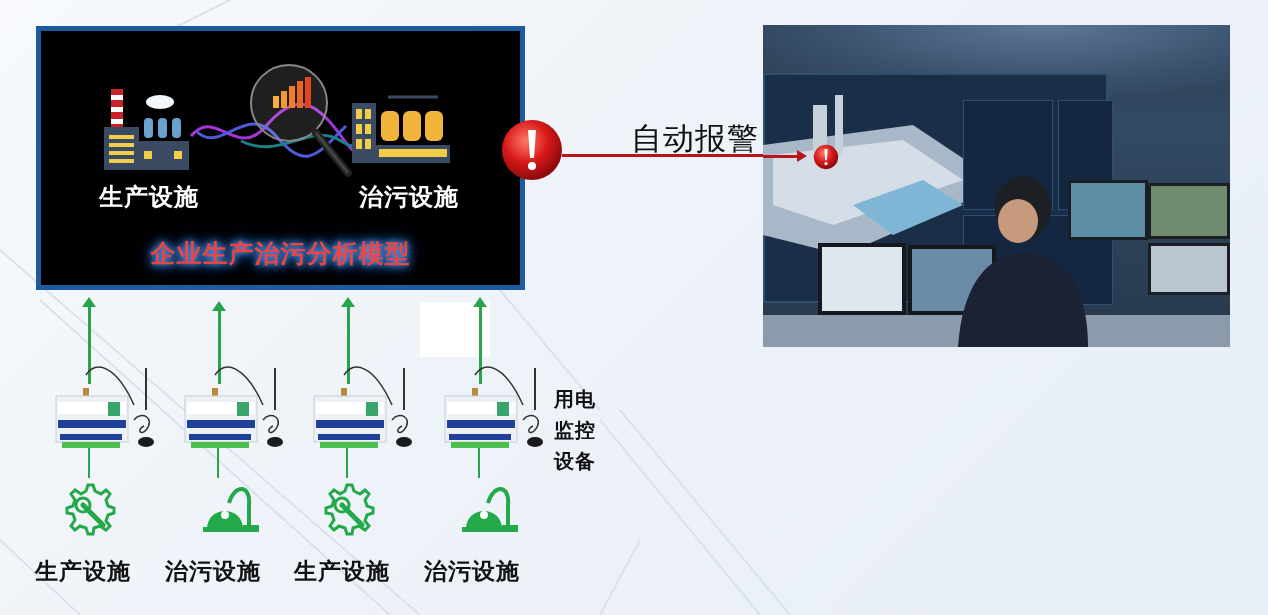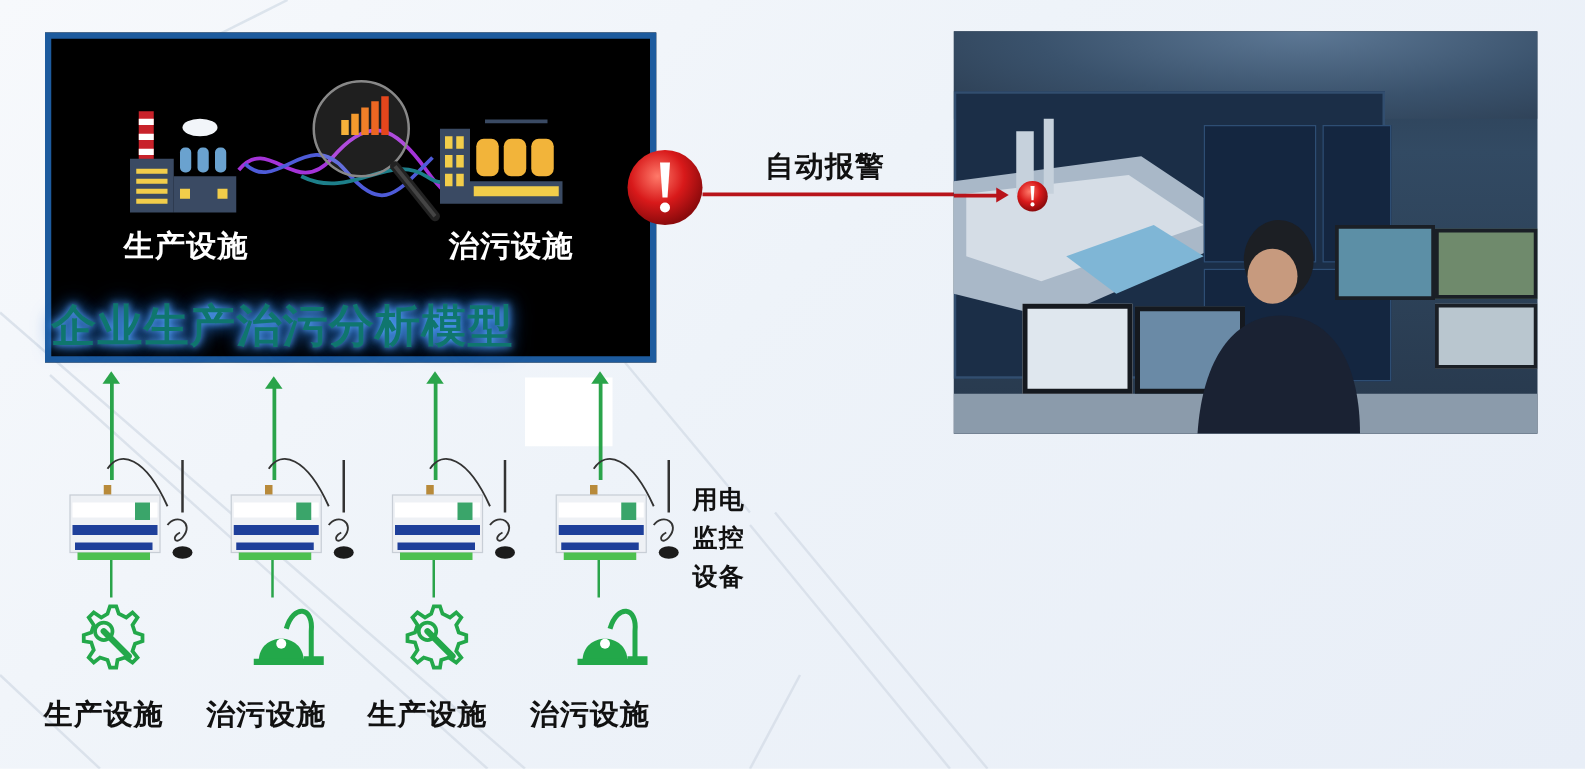--- a/index.html
+++ b/index.html
@@ -15,32 +15,32 @@
   .model-box {
     position: absolute; left: 36px; top: 26px; width: 489px; height: 264px;
     background: #000; border: 5px solid #1d5b9e;
   }
   .model-box .lbl {
     position: absolute; color: #fff; font-weight: bold; font-size: 24px; letter-spacing: 1px;
   }
   .model-box .lbl.prod { left: 58px; top: 150px; }
   .model-box .lbl.treat { left: 318px; top: 150px; }
   .model-title {
-    position: absolute; left: 0; right: 0; top: 206px; 
-    color: #0f766e; font-weight: bold; font-size: 36px; letter-spacing: 1px;
+    position: absolute; left: 0; right: 0; top: 206px; text-align: center;
+    color: #ef4444; font-weight: bold; font-size: 25px; letter-spacing: 1px;
     text-shadow: 0 0 6px #5aa7ff, 0 0 12px #2f7fe0, 0 0 18px #1a5fb8;
   }
   .model-svg { position: absolute; left: 0; top: 0; }
 
   
   .alarm-icon { position: absolute; left: 500px; top: 118px; width: 64px; height: 64px; }
   .alarm-line { position: absolute; left: 562px; top: 154px; width: 242px; height: 3px; background: #b8141b; }
   .alarm-head { position: absolute; left: 800px; top: 149px; width: 0; height: 0;
     border-left: 10px solid #b8141b; border-top: 6px solid transparent; border-bottom: 6px solid transparent; }
-  .alarm-label { position: absolute; left: 612px; top: 118px; font-size: 23px; color: #111; letter-spacing: 1px; font-weight: bold; }
+  .alarm-label { position: absolute; left: 631px; top: 118px; font-size: 31px; color: #111; letter-spacing: 1px; }
 
   
   .photo {
     position: absolute; left: 763px; top: 25px; width: 467px; height: 322px; overflow: hidden;
     background: linear-gradient(180deg, #2b3d52 0%, #324a63 30%, #27384c 100%);
   }
   .photo .ceiling { position: absolute; left: 0; top: 0; width: 100%; height: 70px;
     background: radial-gradient(ellipse at 60% 0%, #5d7895 0%, #3a526c 55%, #2a3b4f 100%); }
   .photo .wall-screen { position: absolute; left: 0; top: 48px; width: 345px; height: 230px; background: #1b2e47; border: 2px solid #324e6f; }
   .photo .plant { position: absolute; left: 0; top: 60px; }

